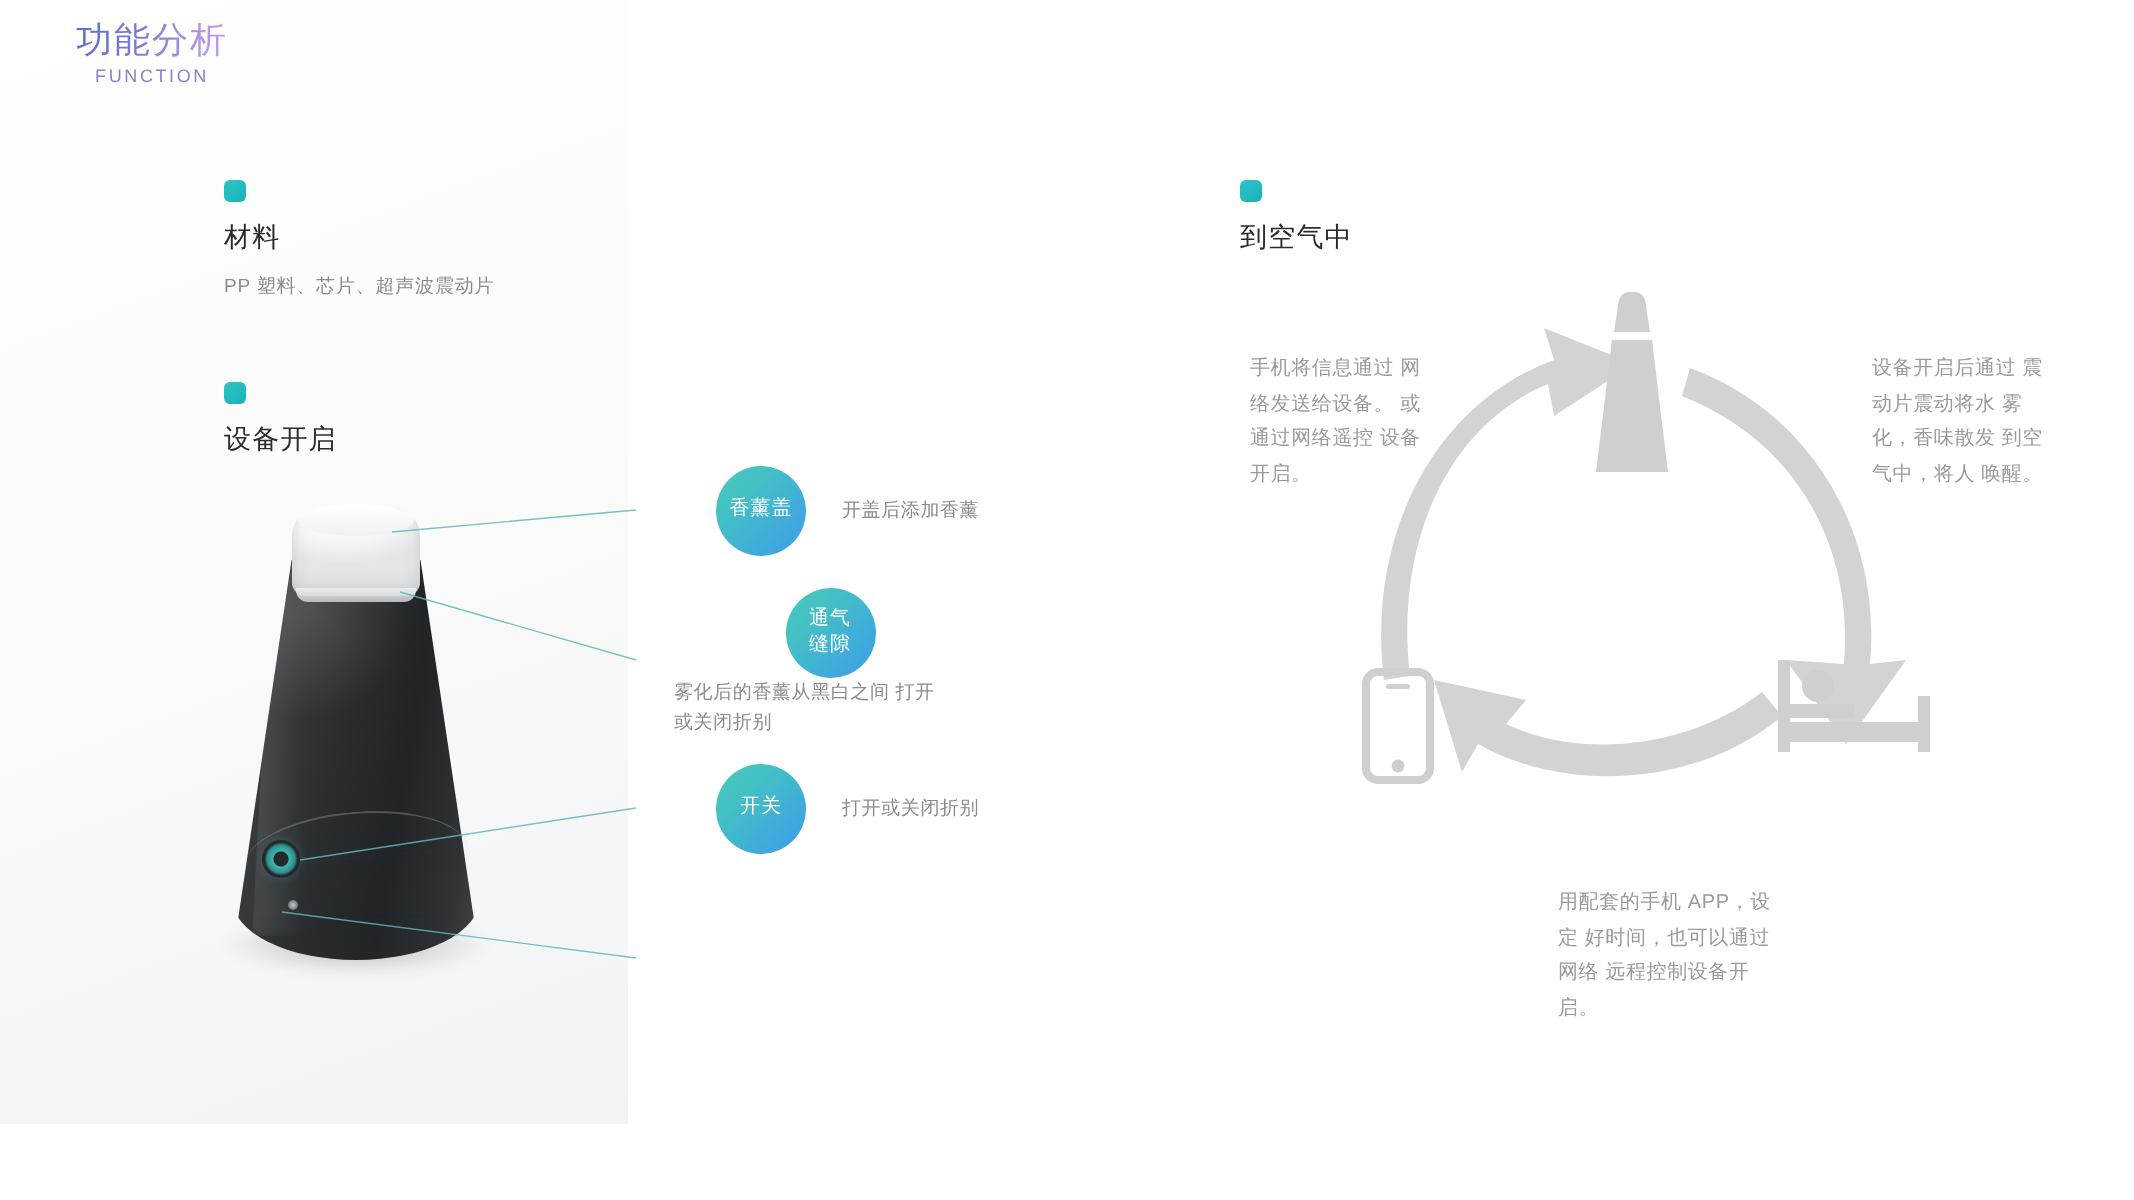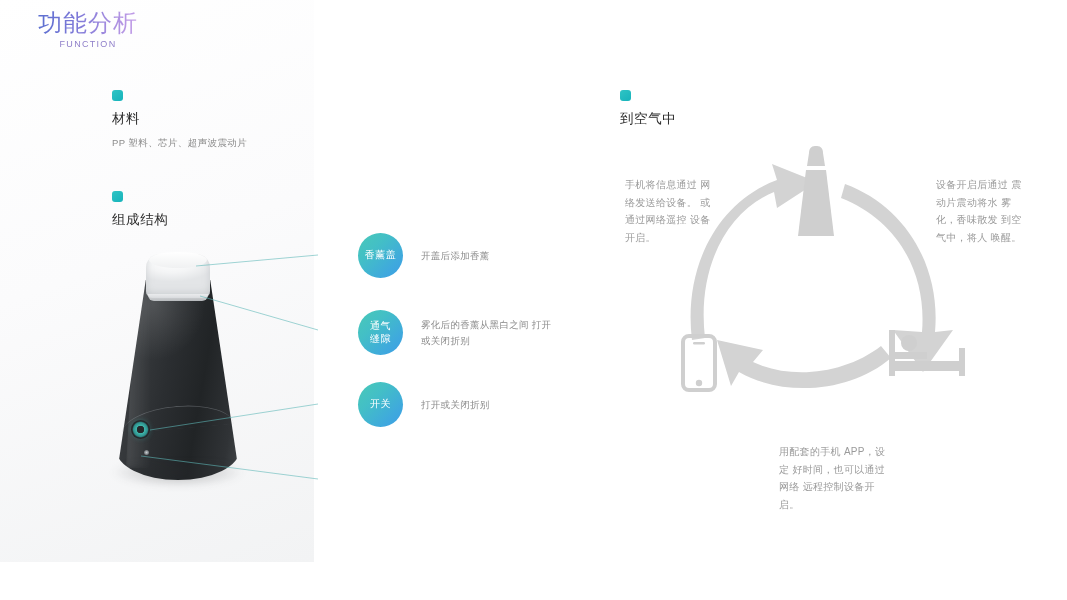--- a/index.html
+++ b/index.html
@@ -31,21 +31,21 @@
   }
 
   
   .header {
     position: absolute;
     left: 38px;
     top: 11px;
     line-height: 1;
   }
   .header-cn {
-    font-size: 24px;
+    font-size: 18px;
     font-weight: 400;
     letter-spacing: 1px;
     background: linear-gradient(90deg, #5b6fd0 0%, #7f79d8 40%, #a98fe0 75%, #c59ee8 100%);
     -webkit-background-clip: text;
     background-clip: text;
     color: transparent;
     -webkit-text-fill-color: transparent;
     white-space: nowrap;
   }
   .header-en {
@@ -223,21 +223,21 @@
   .struct-desc {
     margin-left: 18px;
     font-size: 9.5px;
     color: #8b8b8b;
     line-height: 1.6;
     letter-spacing: 0.3px;
     max-width: 135px;
   }
 
   #struct-0 { left: 319px; top: 233px; }
-  #struct-1 { left: 319px; top: 310px; }
+  #struct-1 { left: 319px; top: 294px; flex-direction: column; }
   #struct-2 { left: 319px; top: 382px; }
   #struct-3 { left: 319px; top: 456px; }
 
   
   .flow {
     position: absolute;
     left: 665px;
     top: 140px;
     width: 310px;
     height: 300px;
@@ -270,21 +270,21 @@
   </div>
 
   <div class="section" id="sec-material">
     <div class="sec-bullet"></div>
     <div class="sec-title">材料</div>
     <div class="sec-sub">PP 塑料、芯片、超声波震动片</div>
   </div>
 
   <div class="section" id="sec-structure">
     <div class="sec-bullet"></div>
-    <div class="sec-title">组成结构</div>
+    <div class="sec-title">设备开启</div>
   </div>
 
   <div class="section" id="sec-flow">
     <div class="sec-bullet"></div>
     <div class="sec-title">到空气中</div>
   </div>
 
   <div class="product">
     <div class="p-body"></div>
     <div class="p-body-sheen"></div>

